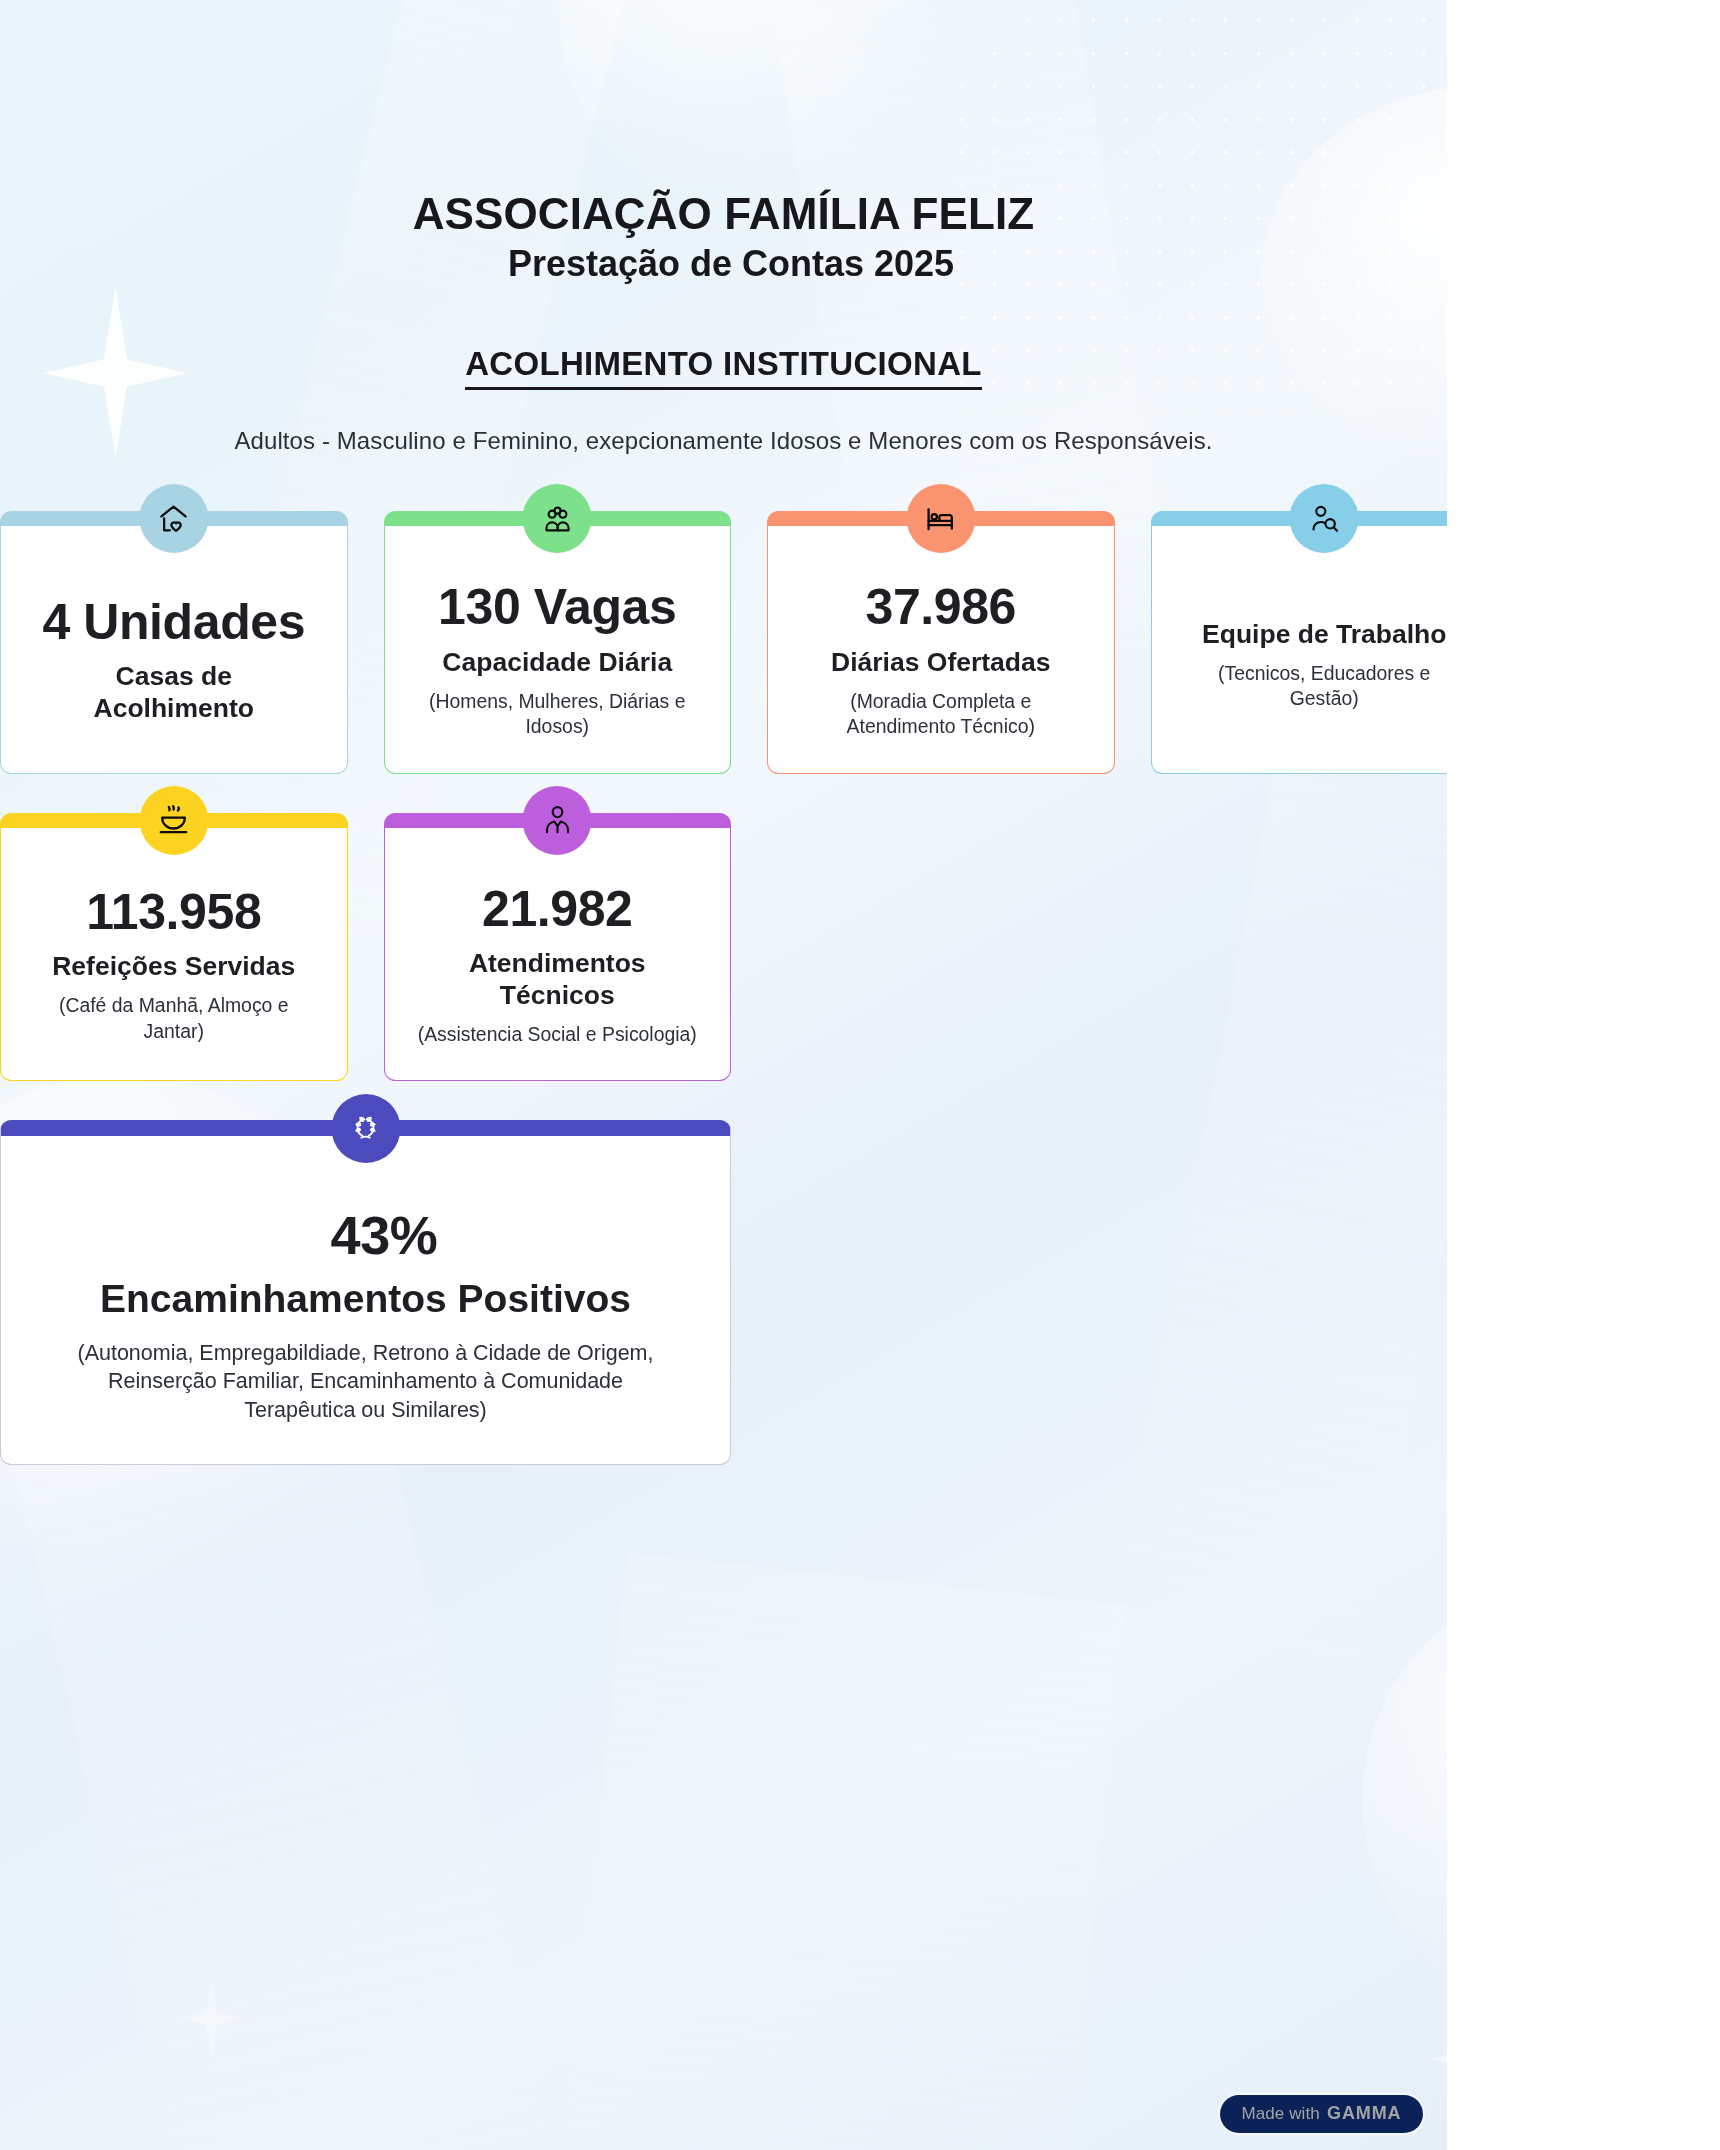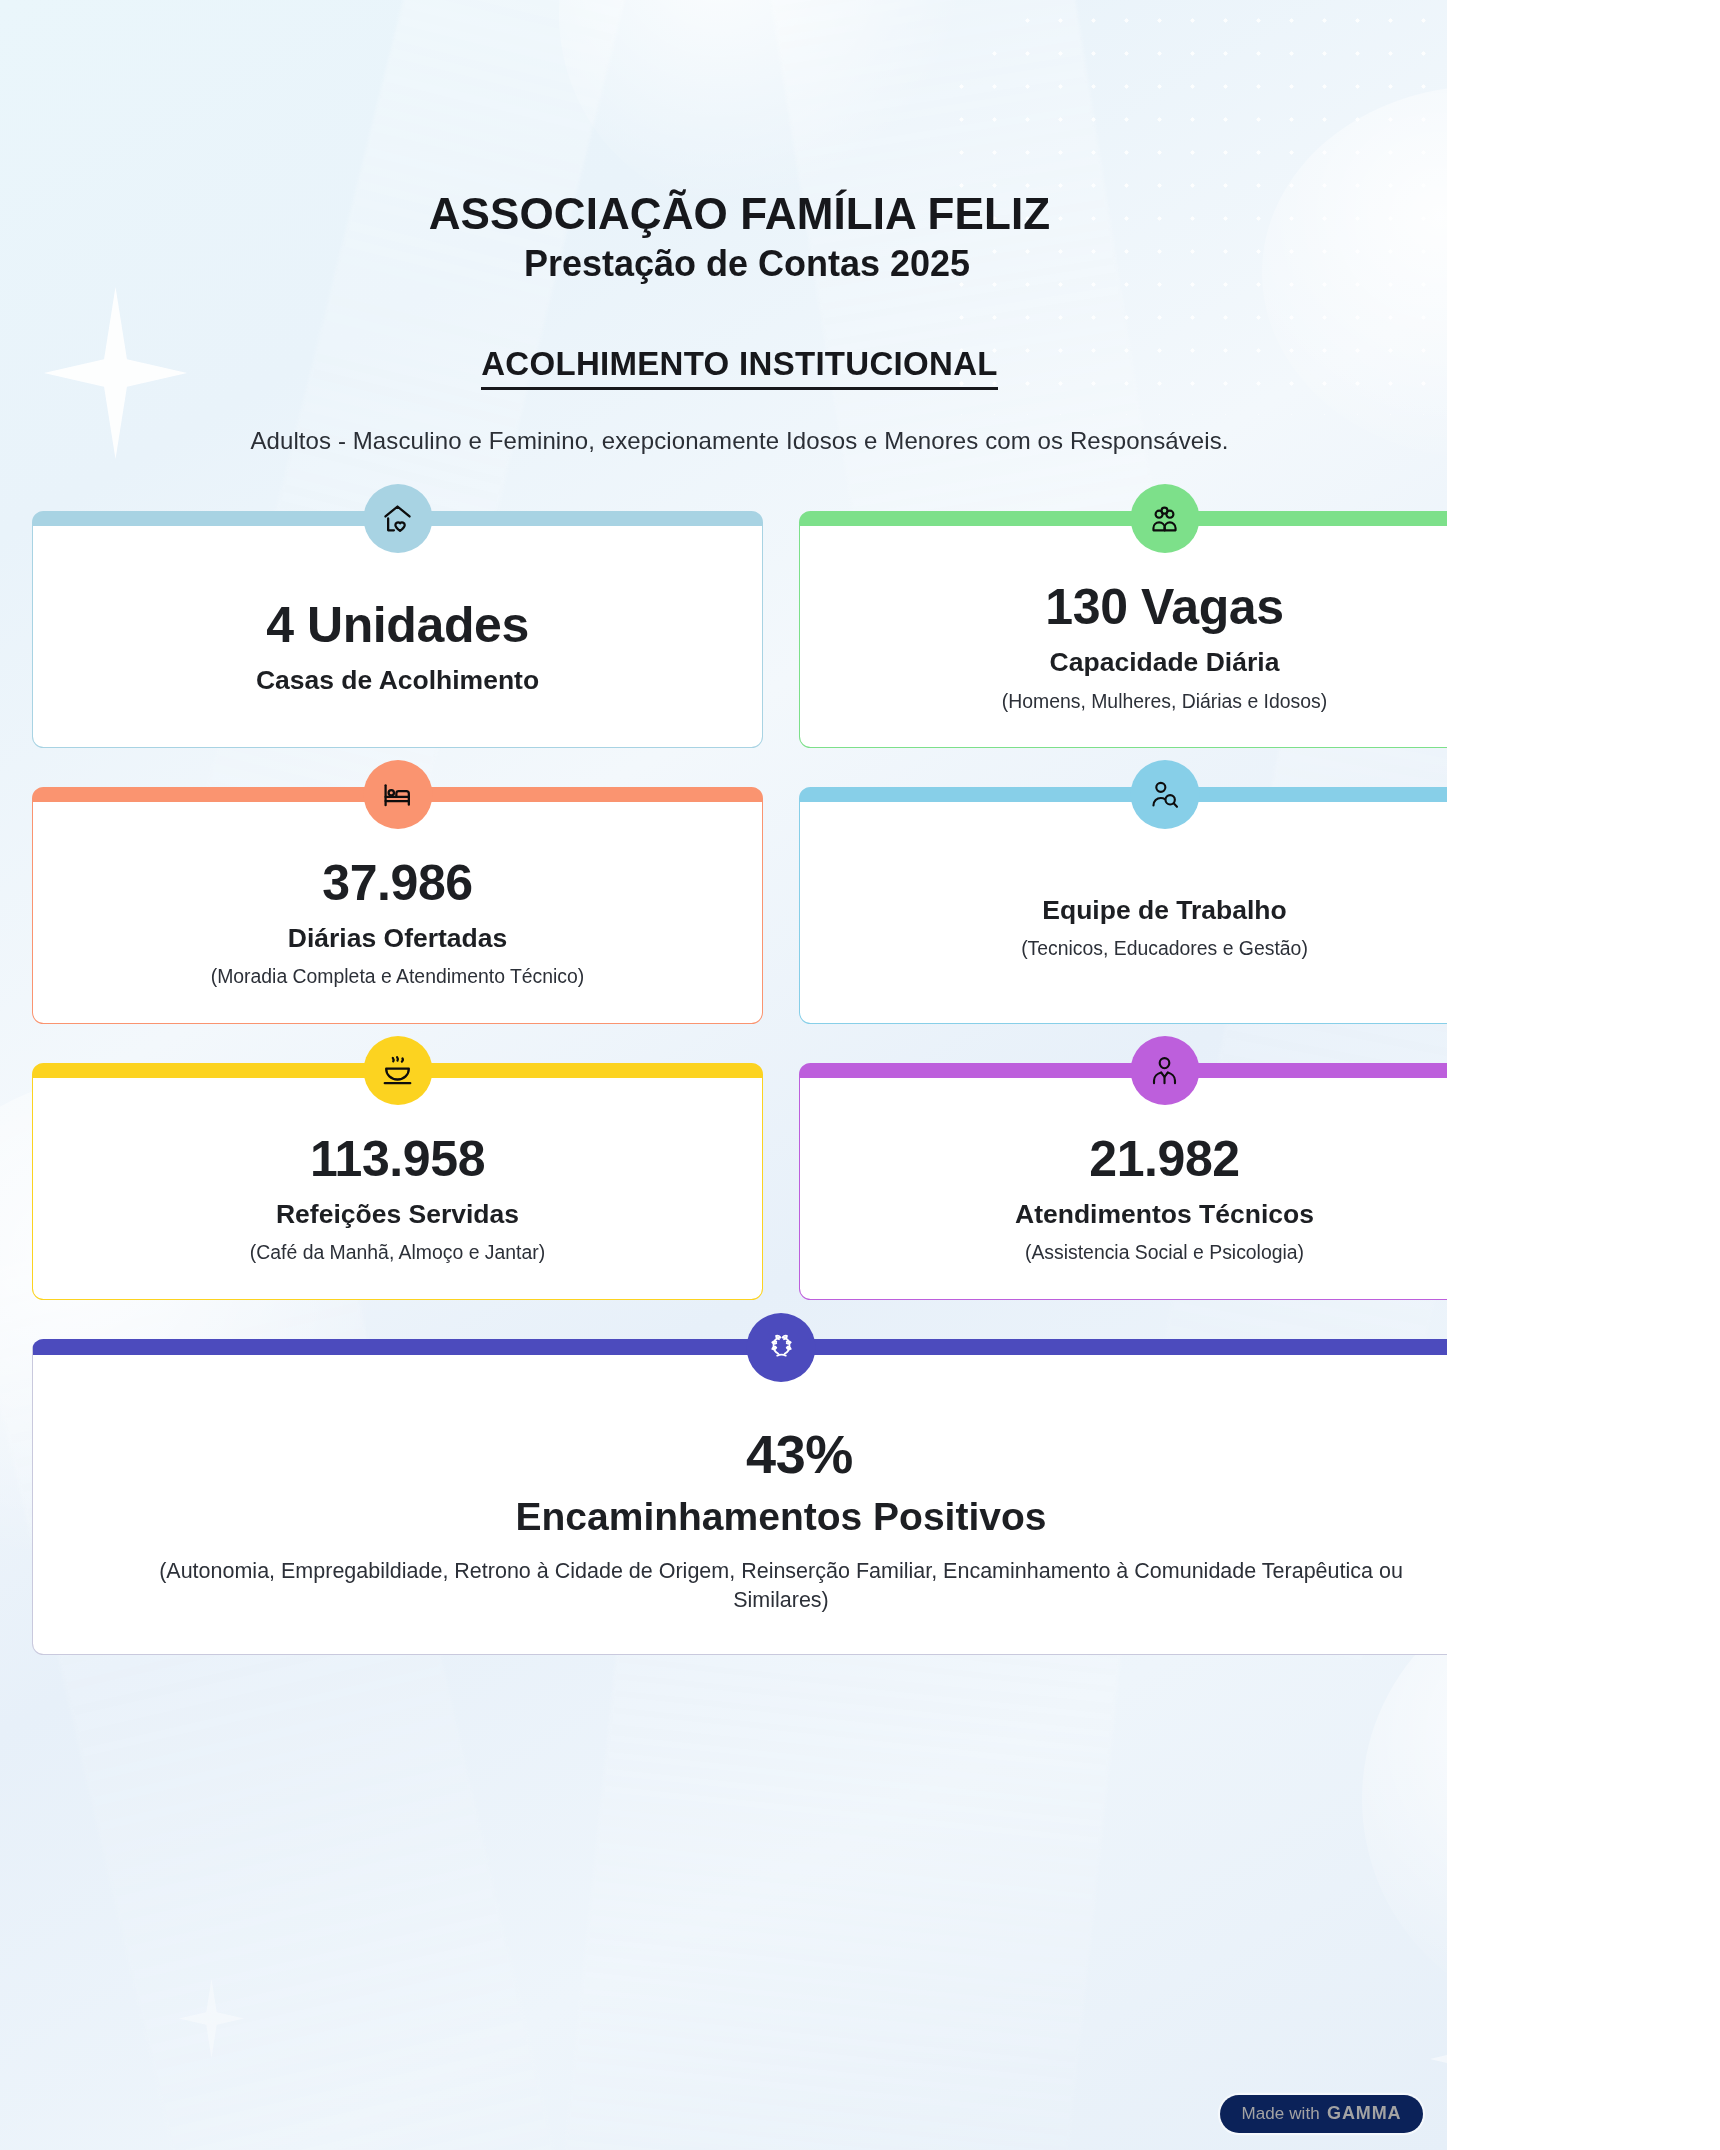--- a/index.html
+++ b/index.html
@@ -12,21 +12,20 @@
     font-family: "Liberation Sans", sans-serif;
   }
 
   #poster {
     position: relative;
     width: 1447px;
     height: 2151px;
     background:
       linear-gradient(150deg, #eaf6fb 0%, #e9f3fa 18%, #f3f8fc 38%, #e7f0f9 58%, #eef5fb 78%, #e6eff8 100%);
     overflow: hidden;
-    padding-left: 32px;
   }
 
   
   .bg-layer { position: absolute; inset: 0; pointer-events: none; }
 
   .bg-dots {
     position: absolute;
     top: -29px; right: -43px;
     width: 545px; height: 444px;
     background-image: radial-gradient(circle, rgba(255,255,255,0.95) 1.9px, transparent 2.2px);
@@ -115,21 +114,21 @@
     letter-spacing: 0.1px;
   }
 
   
   .grid {
     position: relative;
     margin: 0 auto;
     width: 1498px;
     padding-top: 56px;
     display: grid;
-    grid-template-columns: 1fr 1fr;
+    grid-template-columns: 1fr 1fr 1fr 1fr;
     column-gap: 36px;
     row-gap: 39px;
   }
 
   .card {
     position: relative;
     background: #ffffff;
     border-radius: 11.5px;
     border: 1.4px solid var(--accent);
     border-top: 15px solid var(--accent);

